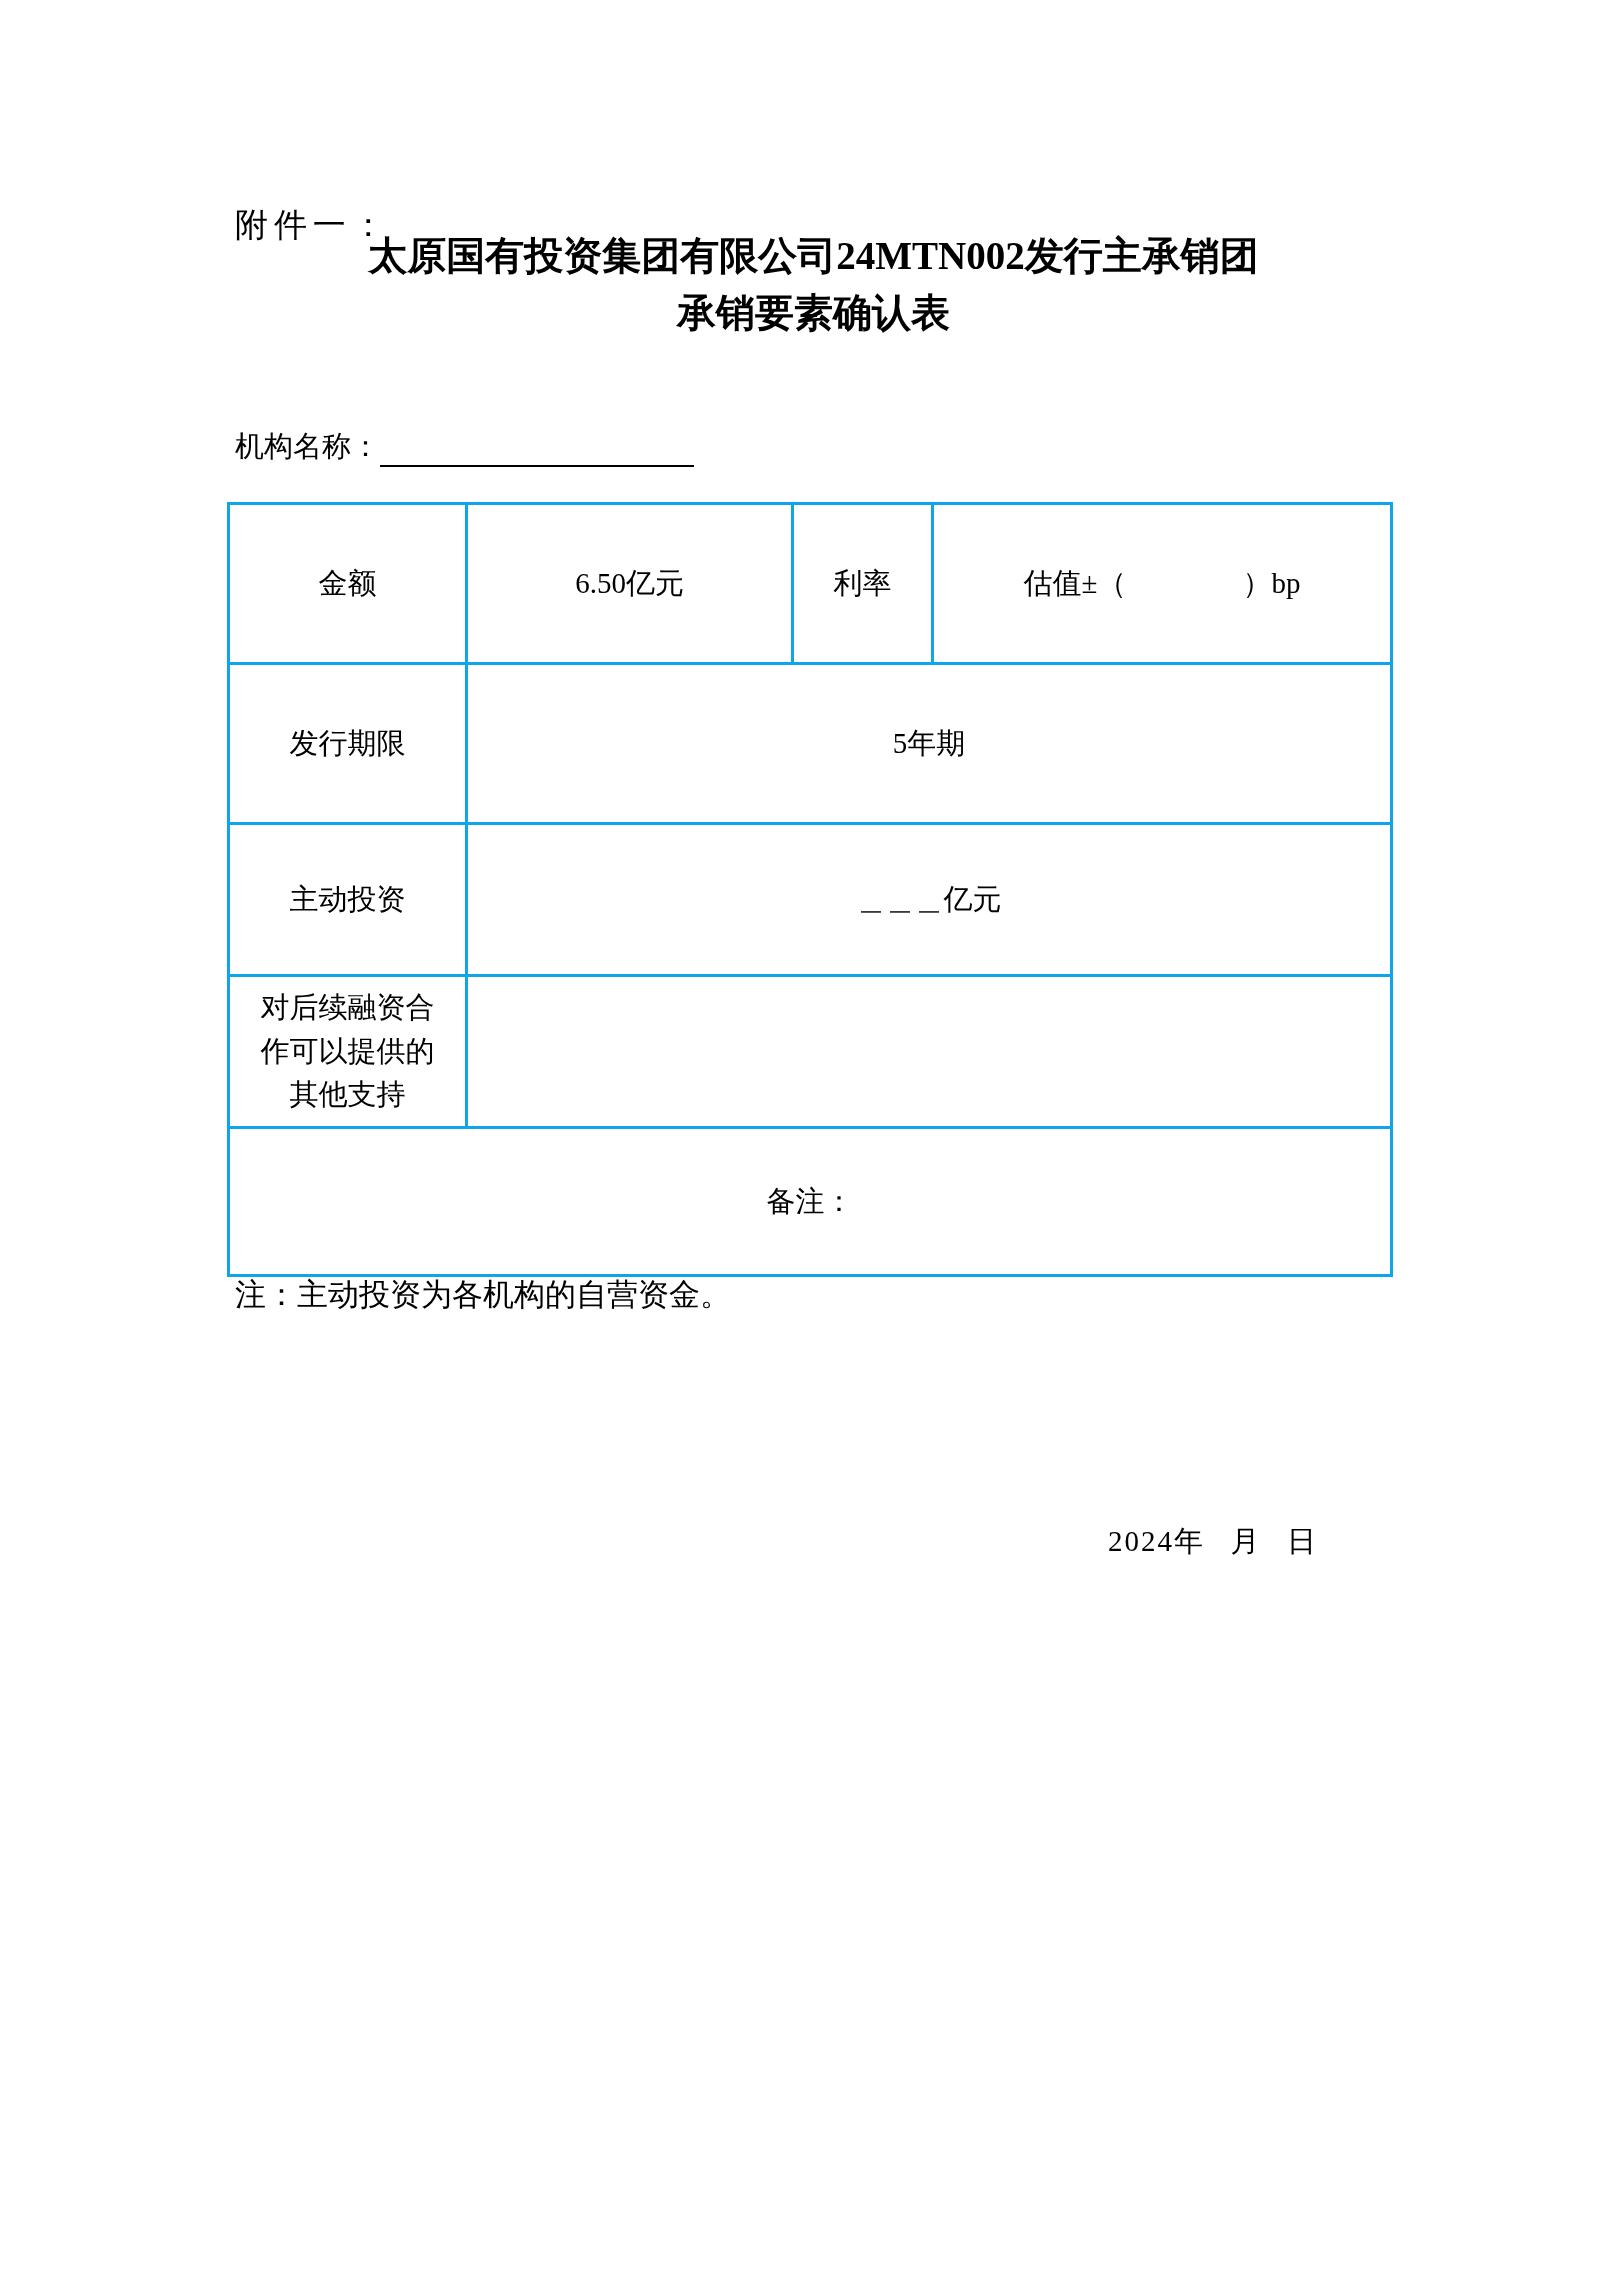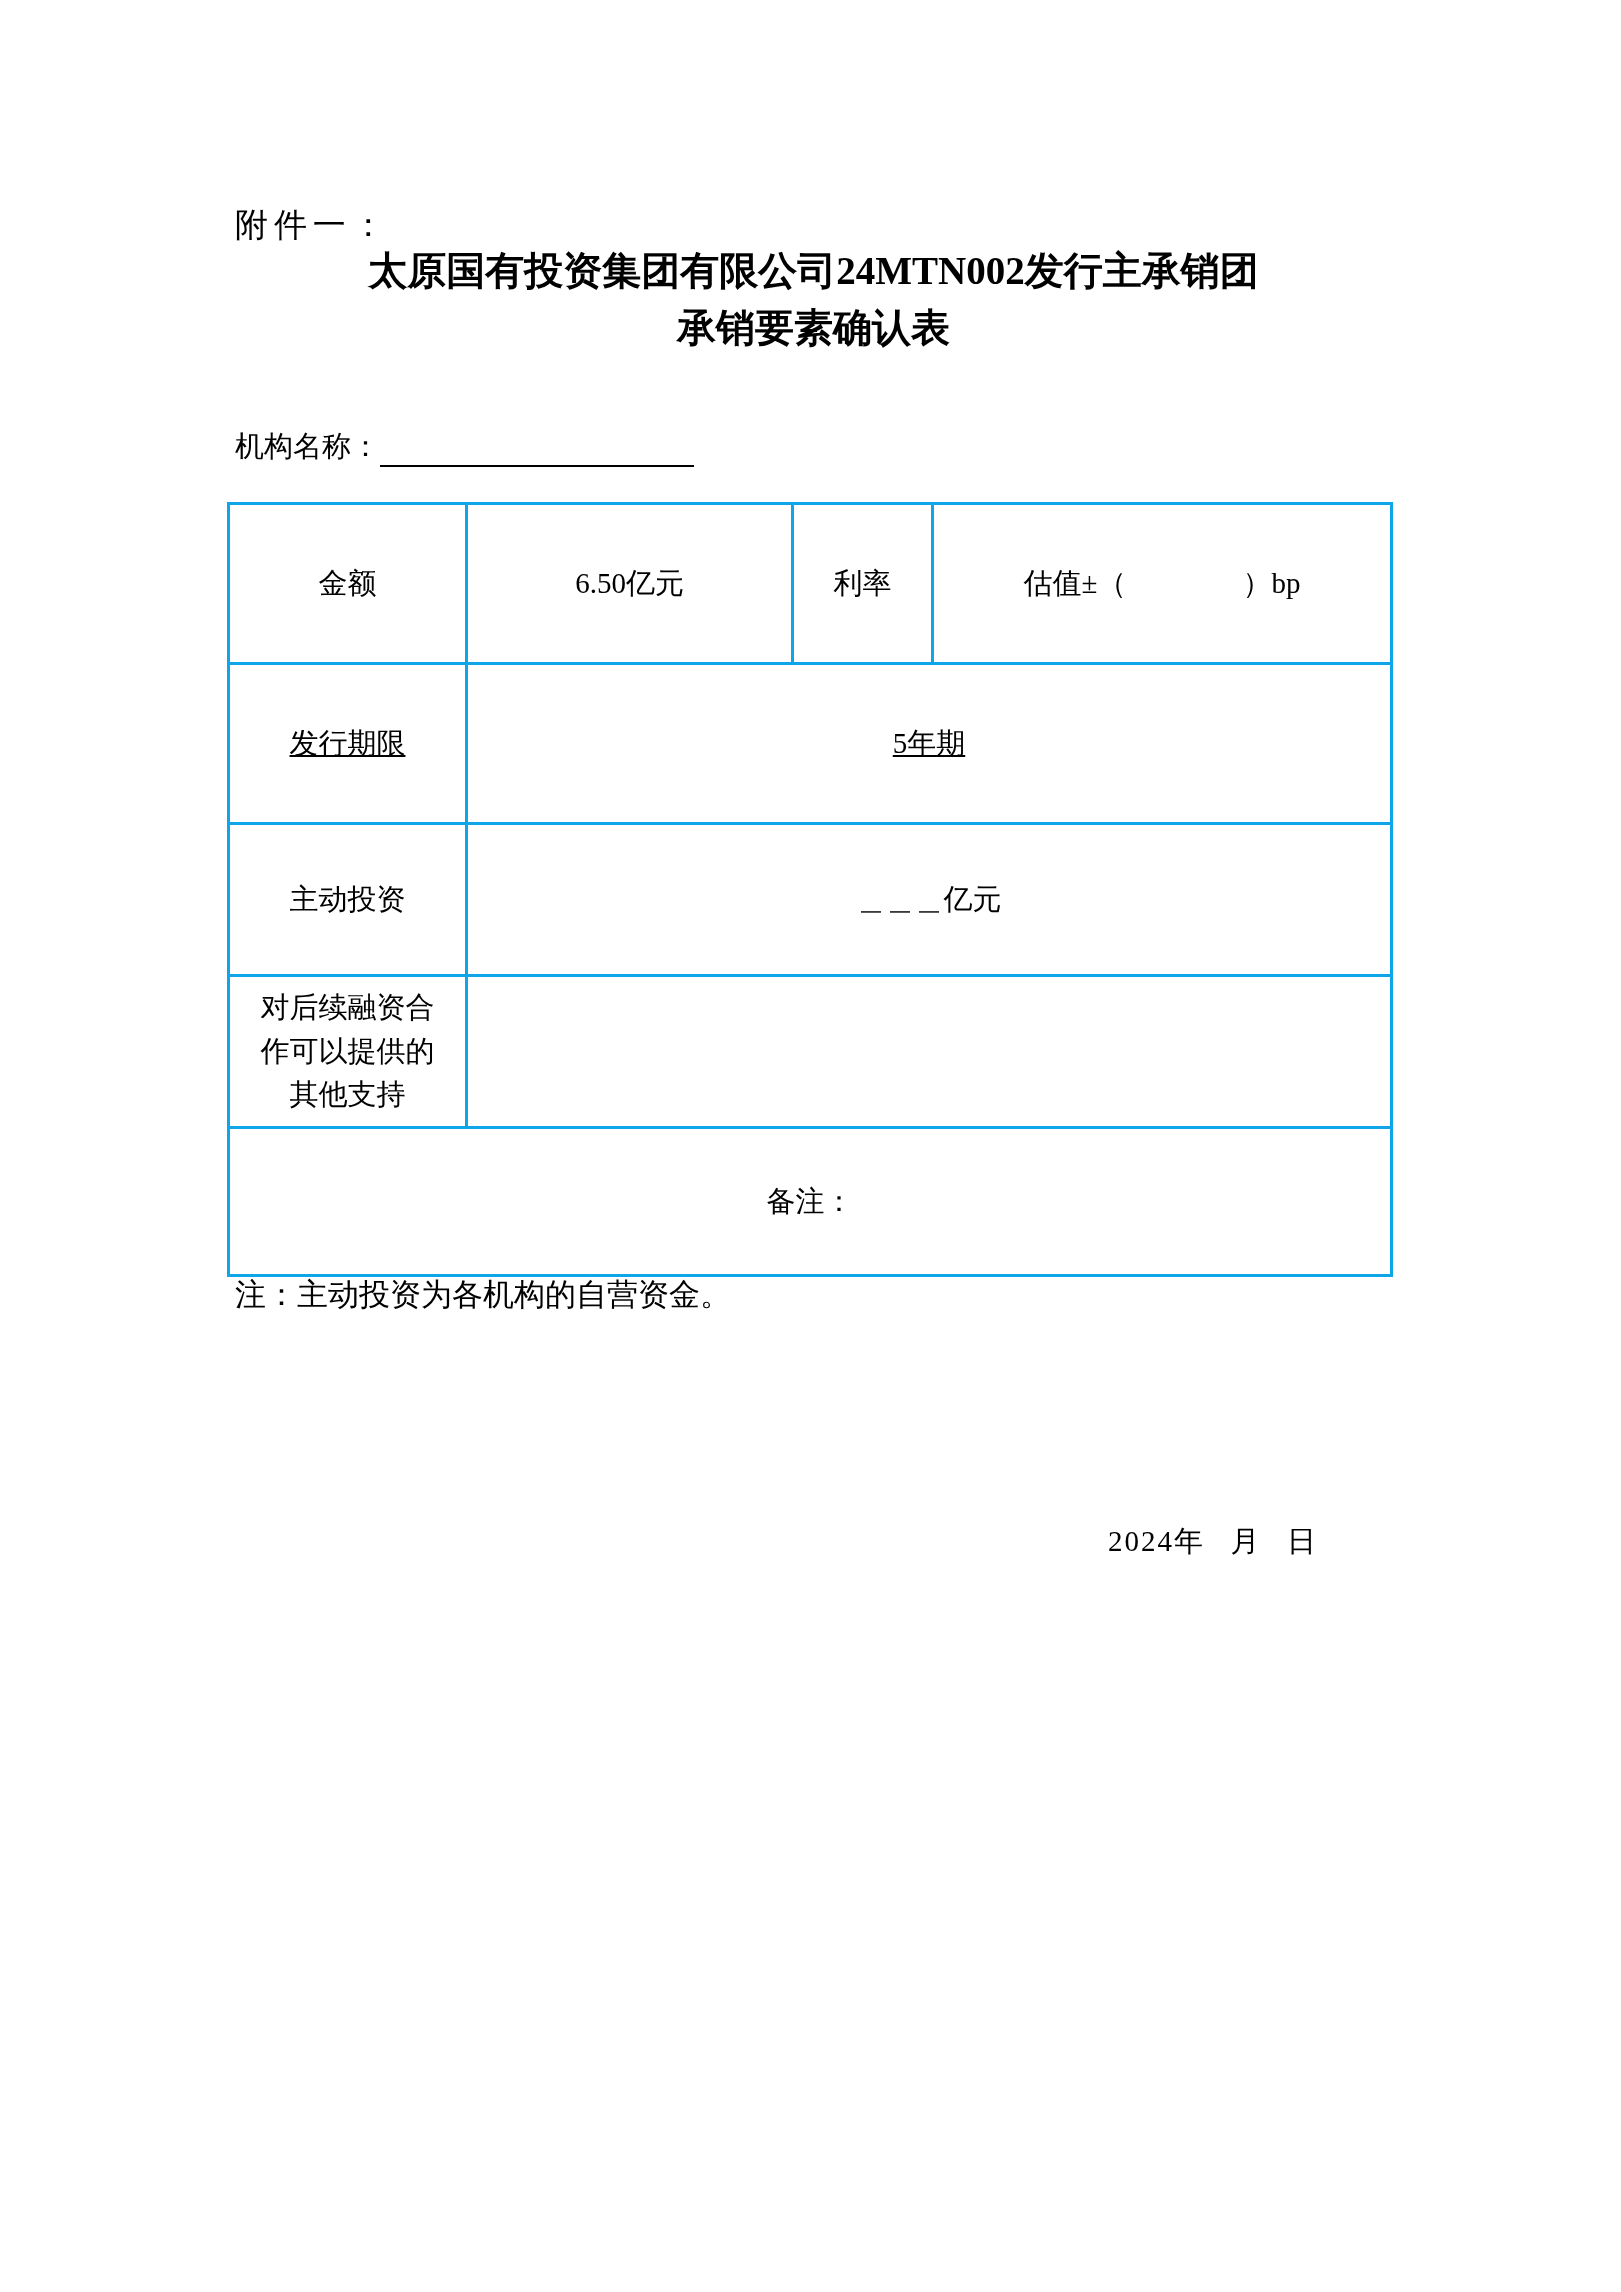--- a/index.html
+++ b/index.html
@@ -27,21 +27,21 @@
     left: 235px;
     top: 203px;
     font-size: 33px;
     letter-spacing: 5.9px;
     font-family: "Liberation Serif", "DejaVu Serif", serif;
     text-align: center;
   }
   .doc-title {
     position: absolute;
     left: 235px;
-    top: 243px;
+    top: 228px;
     width: 1157px;
     text-align: center;
     font-size: 39px;
     font-weight: bold;
     line-height: 1.45;
     font-family: "Liberation Serif", "DejaVu Serif", serif;
   }
   .doc-title .line2 {
     display: block;
   }
@@ -100,21 +100,21 @@
     text-align: center;
     vertical-align: middle;
     padding: 0;
     font-family: "Liberation Serif", "DejaVu Serif", serif;
   }
   td.c-label { width: 235px; }
   td.c-amount { width: 323px; }
   td.c-ratelabel { width: 137px; font-weight: normal; }
   td.c-rateval { }
   tr.r1 td { height: 157px; }
-  tr.r2 td { height: 157px; text-decoration: underline; }
+  tr.r2 td { height: 157px; }
   tr.r3 td { height: 149px; margin-left: 38px; }
   tr.r4 td { height: 149px; }
   tr.r5 td { height: 145px; }
   td.multiline {
     line-height: 1.5;
     font-size: 28px;
   }
   td.remark {
     text-align: left;
     padding-left: 19.6px;

